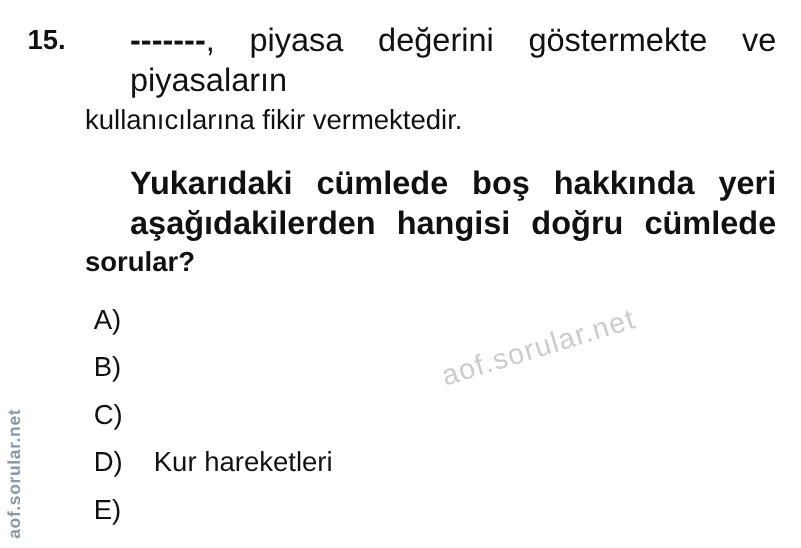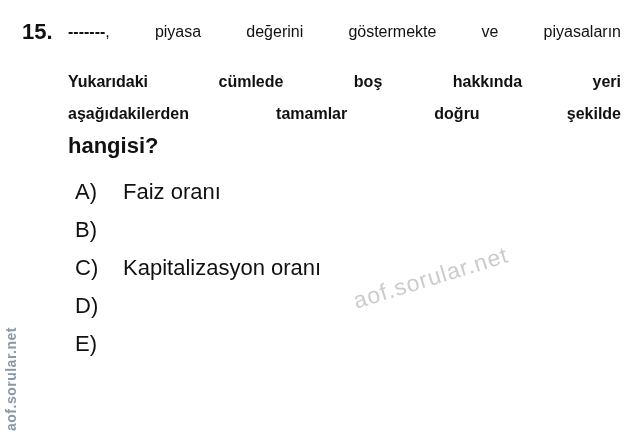--- a/index.html
+++ b/index.html
@@ -32,24 +32,25 @@
   .qcontent {
     width: 553px;
     flex: 0 0 553px;
   }
   .line {
     font-size: 22px;
     line-height: 32px;
     white-space: nowrap;
   }
   .jline {
-    font-size: 16px;
+    font-size: 26px;
     line-height: 32px;
     text-align: justify;
     text-align-last: justify;
+    margin-left: 36px;
   }
   .bold { font-weight: 700; }
   .prompt { margin-top: 18px; }
   .prompt .jline, .prompt .line { font-weight: 700; }
   .options { margin-top: 14px; }
   .opt-row {
     display: flex;
     font-size: 22px;
     line-height: 32px;
     margin-bottom: 6px;
@@ -85,40 +86,40 @@
   }
 </style>
 </head>
 <body>
 
 <div class="question">
   <div class="qnum">15.</div>
   <div class="qcontent">
     <div>
       <div class="jline"><span class="bold">-------</span><span>, piyasa değerini göstermekte ve piyasaların</span></div>
+      <div class="line">kullanıcılarına fikir vermektedir.</div>
     </div>
     <div class="prompt">
       <div class="jline">Yukarıdaki cümlede boş hakkında yeri</div>
-      <div class="jline">aşağıdakilerden tamamlar doğru şekilde</div>
-      <div class="line">hangisi?</div>
+      <div class="jline">aşağıdakilerden hangisi doğru cümlede</div>
+      <div class="line">sorular?</div>
     </div>
     <div class="options">
       <div class="opt-row">
         <div class="opt-letter">A)</div>
-        <div class="opt-text">Faiz oranı</div>
       </div>
       <div class="opt-row">
         <div class="opt-letter">B)</div>
       </div>
       <div class="opt-row">
         <div class="opt-letter">C)</div>
-        <div class="opt-text">Kapitalizasyon oranı</div>
       </div>
       <div class="opt-row">
         <div class="opt-letter">D)</div>
+        <div class="opt-text">Kur hareketleri</div>
       </div>
       <div class="opt-row">
         <div class="opt-letter">E)</div>
       </div>
     </div>
   </div>
 </div>
 
 <div class="wm-diagonal">aof.sorular.net</div>
 

